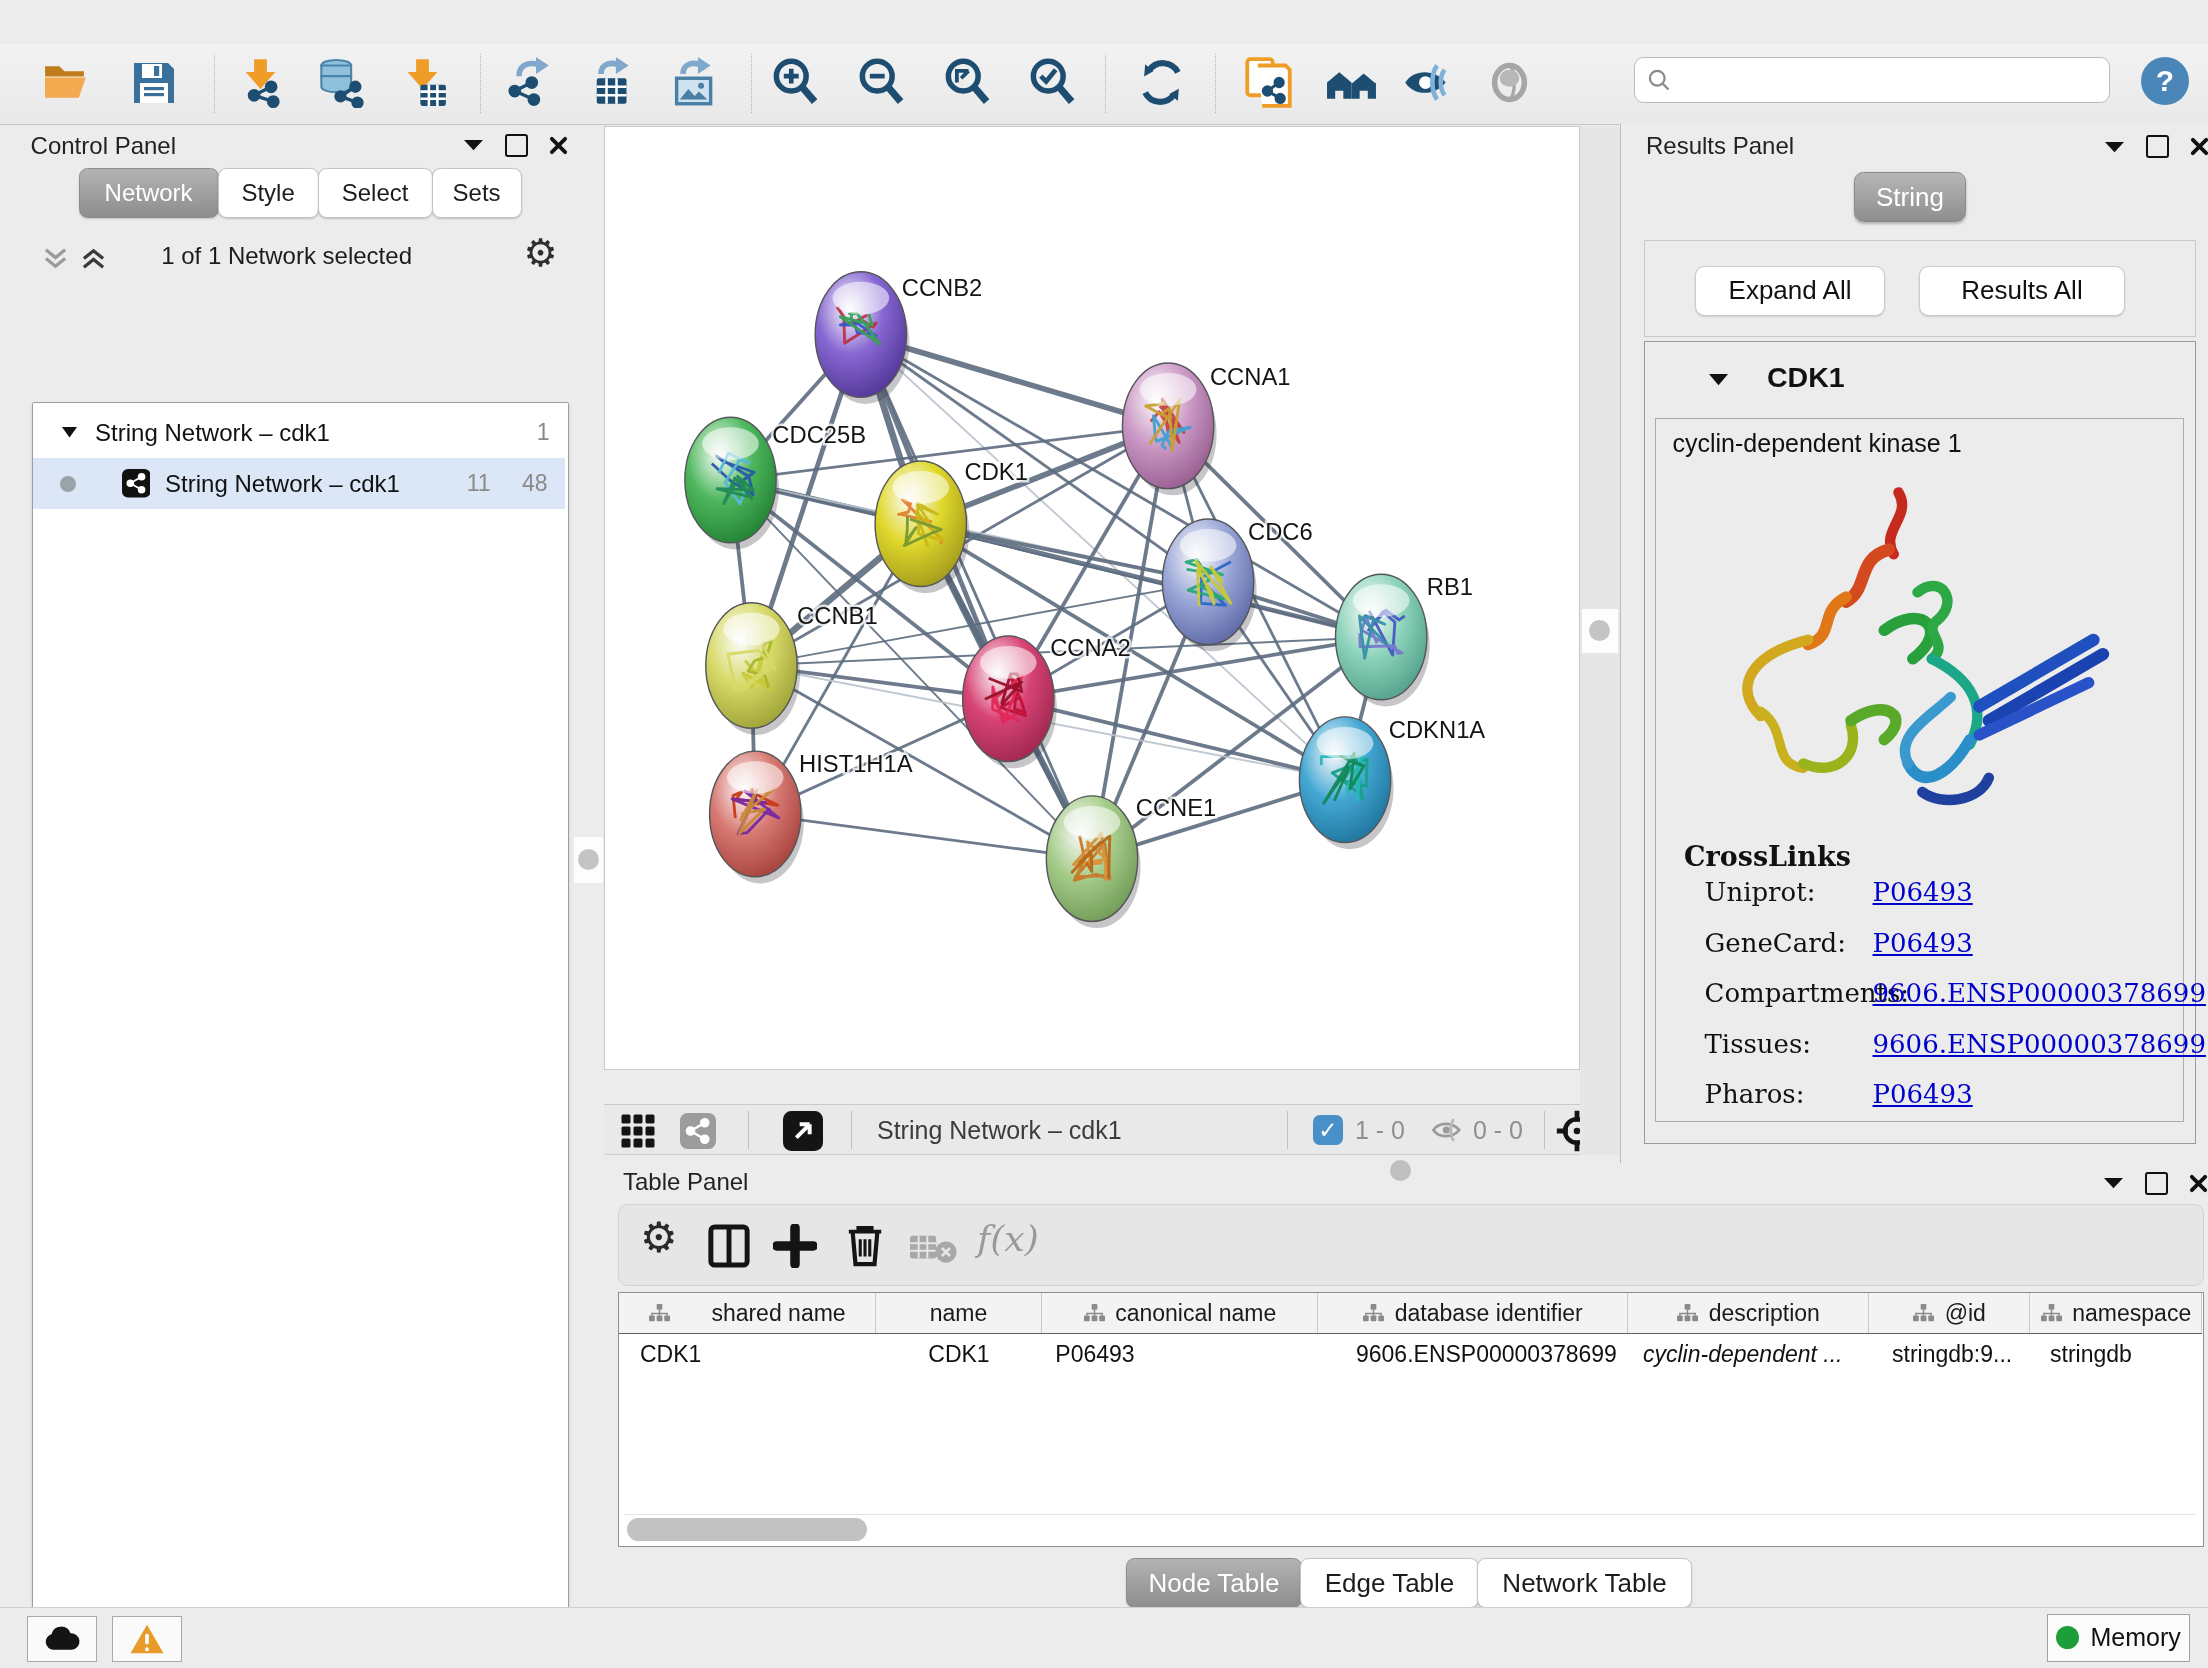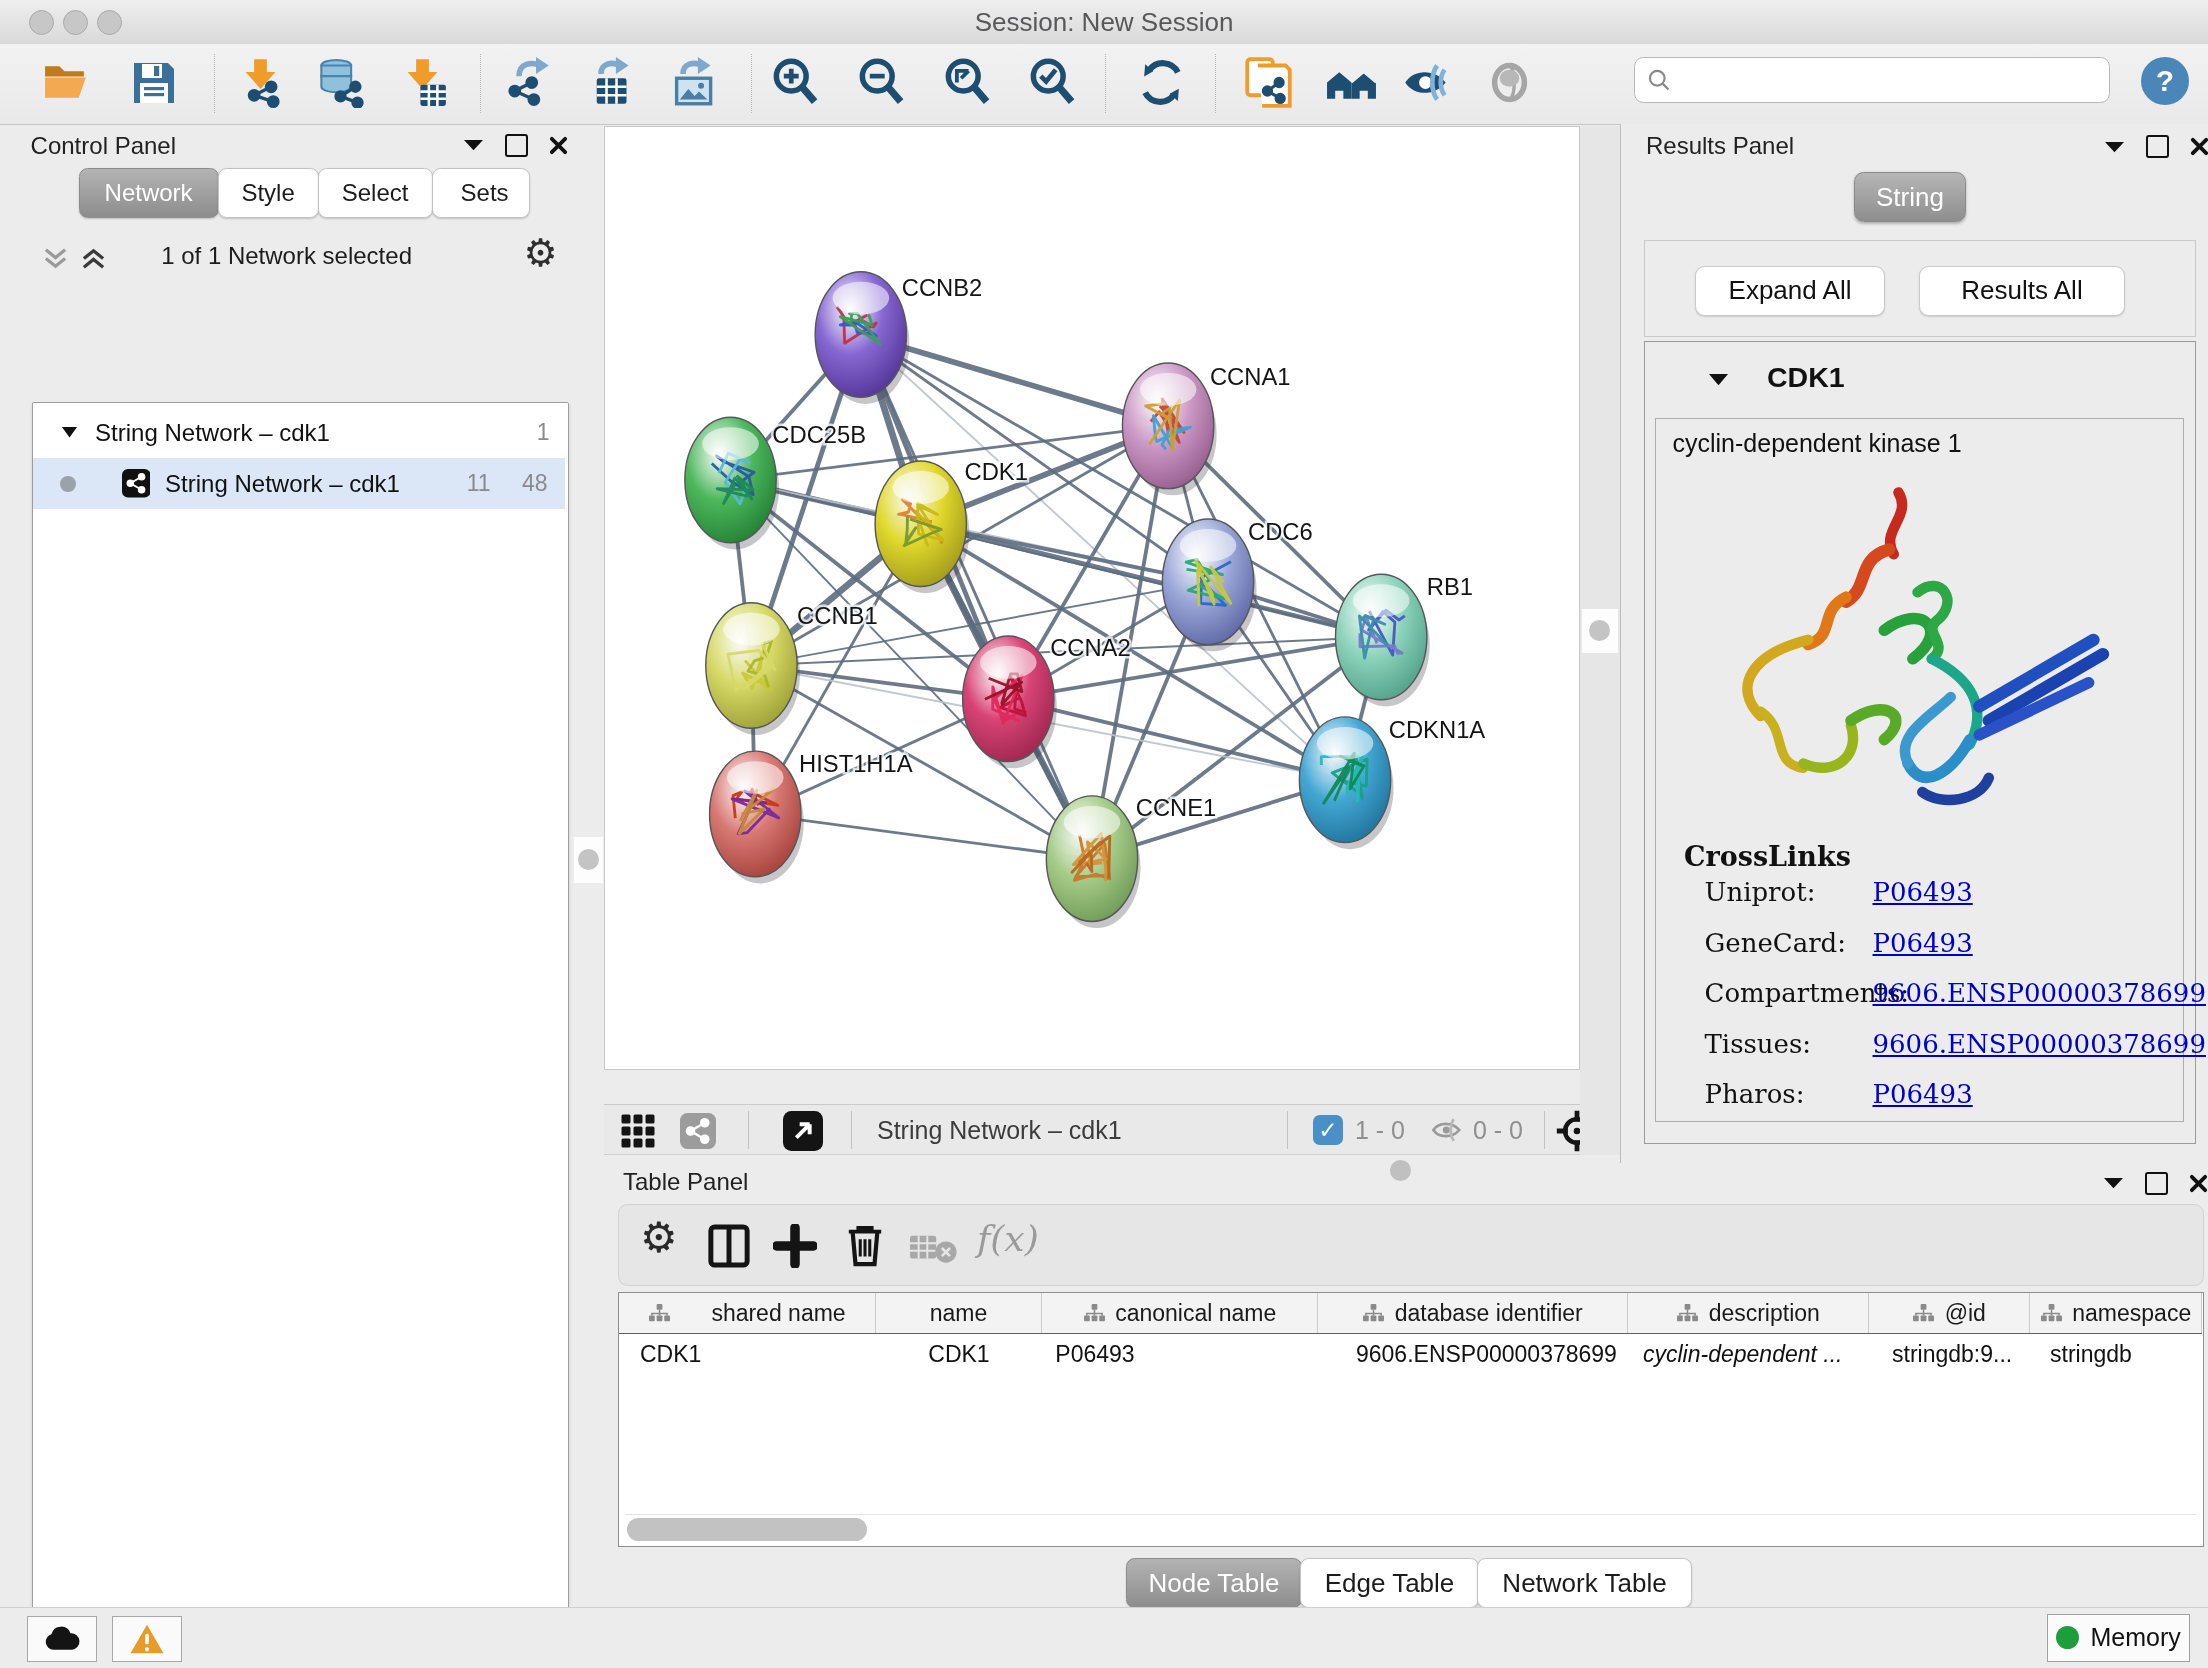--- a/index.html
+++ b/index.html
@@ -89,26 +89,20 @@
     font-size:25px;color:#111;box-sizing:border-box;}
   #memory-dot{width:23px;height:23px;border-radius:50%;background:#1d9e3a;}
   .glyph{font-family:"DejaVu Sans",sans-serif;}
   svg{display:block;}
 </style>
 </head>
 <body>
 
 <div id="app">
 
-  <div id="titlebar" class="abs">
-    <div class="light abs" style="left:28.5px;top:9.5px;"></div>
-    <div class="light abs" style="left:63px;top:9.5px;"></div>
-    <div class="light abs" style="left:97px;top:9.5px;"></div>
-    <div id="window-title" class="abs">Session: New Session</div>
-  </div>
 
   <div id="toolbar" class="abs">
     <div class="tbtn abs" style="left:38px">
       <svg width="49" height="49" viewBox="0 0 24 24">
         <path fill="#c07c1a" d="M2 4h7l2.5 2.5H21V9H2z"></path>
           <path fill="#f2a94f" d="M2 9.5h20l-3.5 10H2z"></path>
       </svg>
     </div>
     <div class="tbtn abs" style="left:126px">
       <svg width="48" height="48" viewBox="0 0 24 24">
@@ -285,21 +279,21 @@
         </svg>
       <span class="float-sq"></span>
       <svg width="19" height="19" viewBox="0 0 20 20">
           <path stroke="#111" stroke-width="4" stroke-linecap="round" d="M3 3l14 14M17 3L3 17"></path>
         </svg>
     </div>
     <div id="cp-tabs">
         <div class="seg sel" style="left: 71px; top: 44px; width: 138px;">Network</div>
         <div class="seg" style="left: 210px; top: 44px; width: 99px;">Style</div>
         <div class="seg" style="left: 310px; top: 44px; width: 113px;">Select</div>
-        <div class="seg" style="left: 424px; top: 44px; width: 88px; padding-left: 8px;">Sets</div>
+        <div class="seg" style="left: 424px; top: 44px; width: 88px;">Sets</div>
       </div>
 
     <svg class="abs" style="left:34px;top:122px;" width="27" height="25" viewBox="0 0 28 26">
       <path fill="none" stroke="#9a9a9a" stroke-width="3.4" d="M4 4l10 8 10-8M4 13l10 8 10-8"></path>
       </svg>
     <svg class="abs" style="left:72px;top:122px;" width="27" height="25" viewBox="0 0 28 26">
       <path fill="none" stroke="#3a3a3a" stroke-width="3.4" d="M4 22l10-8 10 8M4 13l10-8 10 8"></path>
       </svg>
     <span class="abs" style="left:122px;top:118px;width:314px;text-align:center;font-size:24px;color:#1c1c1c;">1 of 1 Network selected</span>
     <span class="abs glyph" style="left:516px;top:107px;font-size:38px;color:#2e2e2e;">⚙</span>

